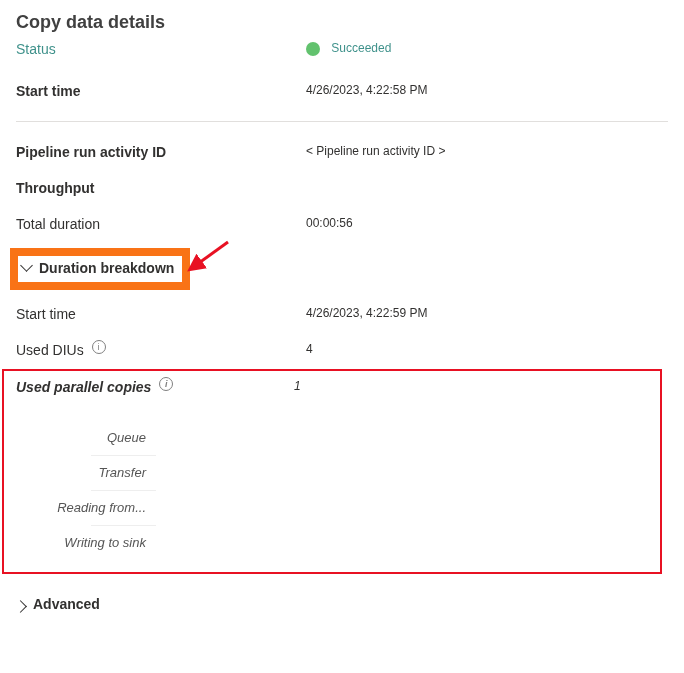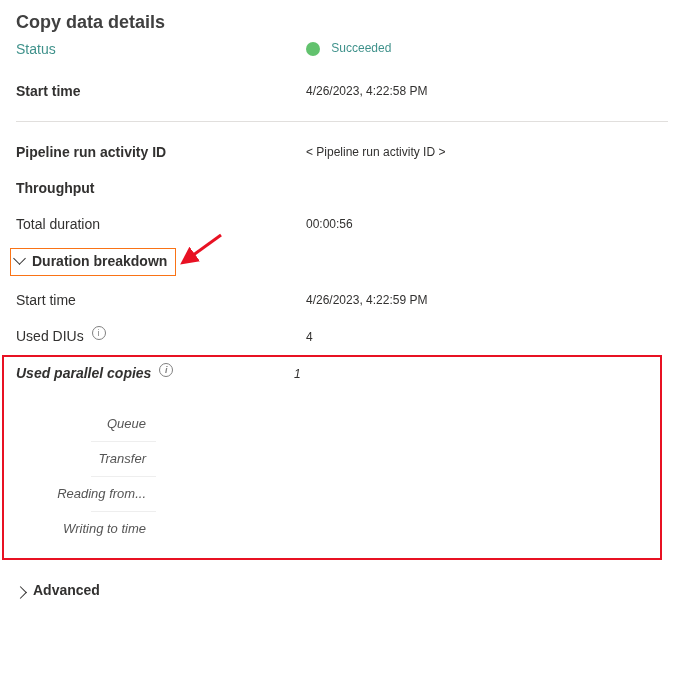--- a/index.html
+++ b/index.html
@@ -12,21 +12,21 @@
     box-sizing: border-box;
   }
   .title {
     font-size: 18px;
     font-weight: 600;
     color: #404040;
     margin-bottom: 8px;
   }
   .row {
     display: flex;
-    align-items: center;
+    align-items: flex-start;
     padding: 10px 0;
   }
   .row .label {
     width: 290px;
     flex: none;
     font-size: 14px;
   }
   .row .value {
     flex: 1;
     font-size: 12px;
@@ -59,21 +59,21 @@
   .chevron {
     display: inline-block;
     width: 8px; height: 8px;
     border-left: 1.5px solid #323130;
     border-bottom: 1.5px solid #323130;
     margin-right: 8px;
   }
   .chevron.down { transform: rotate(-45deg); position: relative; top:-3px; }
   .chevron.right { transform: rotate(-135deg); position: relative; top:-1px; }
   .redbox1 {
-    border: 1px solid #f97316;
+    border: 8px solid #f97316;
     display: inline-flex;
     align-items: center;
     padding: 4px 8px 6px 4px;
     margin: 6px 0 6px -6px;
     position: relative;
   }
   .arrow {
     position: absolute;
     right: -50px;
     top: -18px;
@@ -173,20 +173,20 @@
       <span>Used parallel copies</span>
       <span class="info-icon">i</span>
     </div>
     <div class="value">1</div>
   </div>
 
   <div class="sub-list">
     <div class="item">Queue</div>
     <div class="item">Transfer</div>
     <div class="item">Reading from...</div>
-    <div class="item">Writing to time</div>
+    <div class="item">Writing to sink</div>
   </div>
 </div>
 
 <div class="advanced">
   <span class="chevron right"></span>
   <span class="bold">Advanced</span>
 </div>
 
 </body></html>

